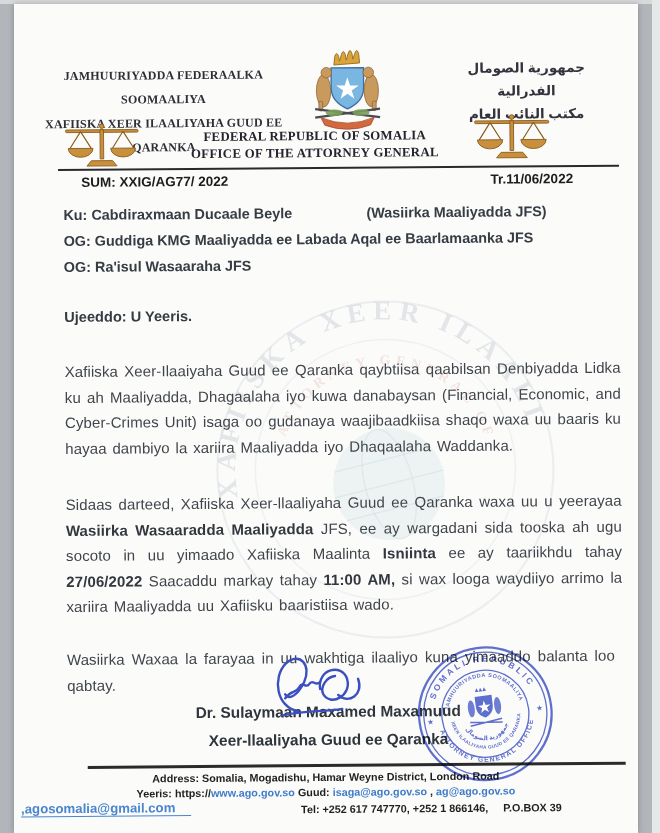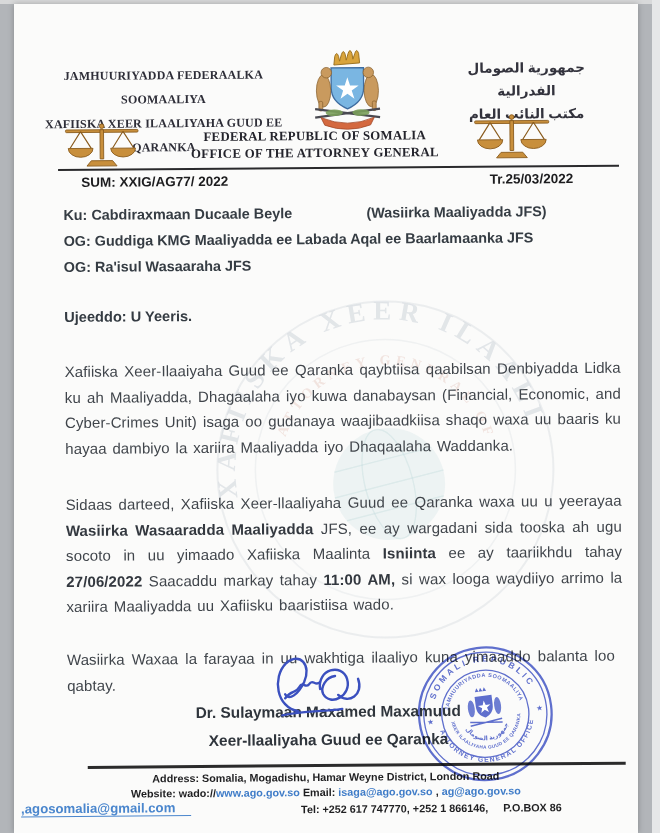--- a/index.html
+++ b/index.html
@@ -132,21 +132,21 @@
 
       <div class="abs org-en layer">
         <div>FEDERAL REPUBLIC OF SOMALIA</div>
         <div>OFFICE OF THE ATTORNEY GENERAL</div>
       </div>
 
       <div class="abs rule1 layer"></div>
 
       <div class="abs ref-row layer">
         <span>SUM: XXIG/AG77/ 2022</span>
-        <span class="ref-date">Tr.25/03/2022</span>
+        <span class="ref-date">Tr.11/06/2022</span>
       </div>
 
       <div class="abs recipients layer">
         <div class="recip-row">
           <span>Ku: Cabdiraxmaan Ducaale Beyle</span>
           <span class="recip-suffix">(Wasiirka Maaliyadda JFS)</span>
         </div>
         <div class="recip-row">
           <span>OG: Guddiga KMG Maaliyadda ee Labada Aqal ee Baarlamaanka JFS</span>
         </div>
@@ -214,22 +214,22 @@
           <ellipse cx="61" cy="68" rx="3.6" ry="9" fill="#4356c4" opacity=".9"></ellipse>
           <ellipse cx="89" cy="68" rx="3.6" ry="9" fill="#4356c4" opacity=".9"></ellipse>
           <path d="M58,82 L92,86 M92,82 L58,86" stroke="#4356c4" stroke-width="1.6"></path>
           <path d="M67,51 l2,-4 2,4 2,-4 2,4 2,-4 2,4 z" fill="#4356c4"></path>
         </g>
       </svg>
 
       <div class="abs frule layer"></div>
       <div class="abs f-line f1 layer">Address: Somalia, Mogadishu, Hamar Weyne District, London Road</div>
       <div class="abs f-line f2 layer">
-        <span>Website: wado://</span><span class="link">www.ago.gov.so</span><span> Email: </span><span class="link">isaga@ago.gov.so</span><span> , </span><span class="link">ag@ago.gov.so</span>
+        <span>Yeeris: https://</span><span class="link">www.ago.gov.so</span><span> Guud: </span><span class="link">isaga@ago.gov.so</span><span> , </span><span class="link">ag@ago.gov.so</span>
       </div>
       <div class="abs f-gmail layer">,agosomalia@gmail.com</div>
       <div class="abs f-tel layer">
-        <span>Tel: +252 617 747770, +252 1 866146,</span><span class="f-pobox">P.O.BOX 86</span>
+        <span>Tel: +252 617 747770, +252 1 866146,</span><span class="f-pobox">P.O.BOX 39</span>
       </div>
 
     </div>
   </div>
 </div>
 
 </body></html>

